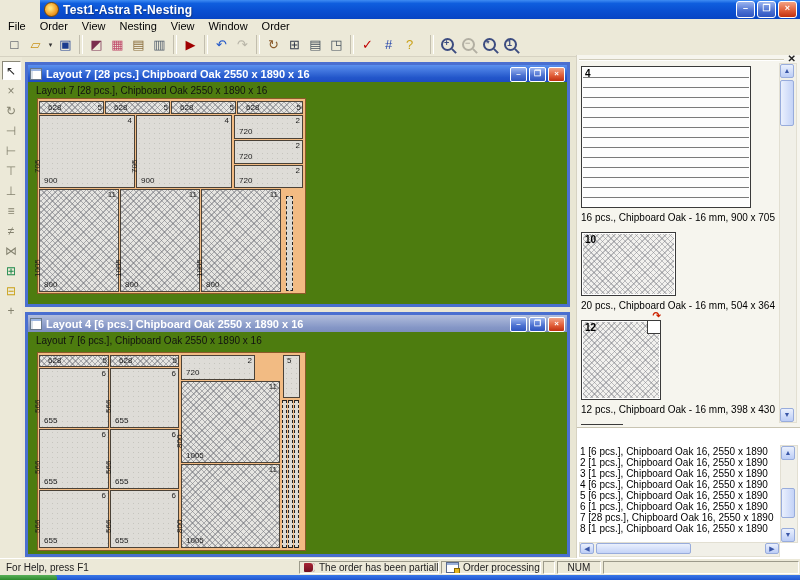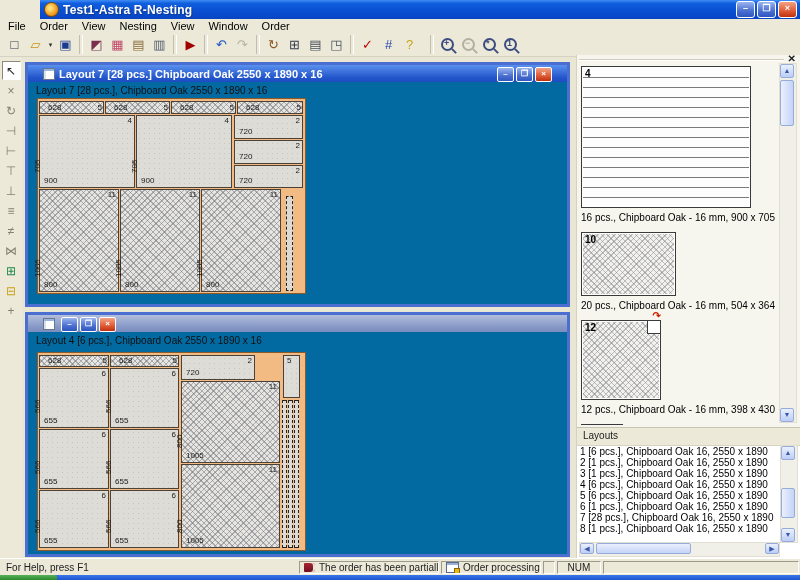--- a/index.html
+++ b/index.html
@@ -40,30 +40,30 @@
   .side-toolbar{position:absolute;top:57px;left:0;width:22px;bottom:22px;background:#ece9d8;
     display:flex;flex-direction:column;align-items:center;padding-top:4px;}
   .sbtn{width:19px;height:19px;display:flex;align-items:center;justify-content:center;
     font-size:12px;color:#84826f;margin-bottom:1px;flex:0 0 auto;}
   .sbtn.pressed{background:#fff;border:1px solid;border-color:#8a8878 #fff #fff #8a8878;width:17px;height:17px;color:#222;}
 
   
   .mdi{position:absolute;left:22px;top:57px;width:554px;bottom:22px;background:#e9e6d4;}
   .child{position:absolute;left:3px;width:545px;border:3px solid #4a6fd0;background:#fff;box-sizing:border-box;}
   #win0{top:5px;height:245px;} #win1{top:255px;height:245px;}
-  .child-title{height:18px;display:flex;align-items:center;padding:0 15px;color:#fff;font-weight:bold;font-size:11px;}
+  .child-title{height:18px;display:flex;align-items:center;padding:0 2px;color:#fff;font-weight:bold;font-size:11px;}
   .active .child-title{background:linear-gradient(180deg,#5a90ee,#2356ca 70%,#1c4ac0);}
   .inactive .child-title{background:linear-gradient(180deg,#b2bedc,#8496c6 70%,#7a8cbe);}
   .child-ico{width:10px;height:10px;background:#fff;border:1px solid #68788a;margin-right:4px;flex:0 0 auto;
     box-shadow:inset 0 2px 0 #9ab4e0, inset 2px 0 0 #d8e0ea;}
   .child-title-text{flex:1;white-space:nowrap;overflow:hidden;}
   .cbtn{width:15px;height:13px;border:1px solid #fff;border-radius:2px;color:#fff;font-size:8px;font-weight:bold;
     text-align:center;line-height:11px;margin-left:2px;background:linear-gradient(180deg,#9ab4ef,#4a6fd0 60%,#2f55c0);flex:0 0 auto;}
   .cbtn.close{background:linear-gradient(180deg,#f2a284,#e2603a 55%,#c03010);}
-  .child-body{position:absolute;top:17px;left:0;right:0;bottom:0;background:#0369a1;}
+  .child-body{position:absolute;top:17px;left:0;right:0;bottom:0;background:#4d7c0f;}
   .child-label{position:absolute;top:3px;left:8px;font-size:10px;color:#111;white-space:nowrap;}
 
   
   .sheet{position:absolute;left:9px;background:#f2bb83;border:1px solid #8a5a2a;}
   #sheet0{top:16px;} #sheet1{top:20px;}
   .piece{position:absolute;box-sizing:border-box;border:1px solid #4a4238;font-size:8px;color:#1a1a1a;}
   .piece.plain{background-color:#dedcd7;background-image:radial-gradient(circle,#c6c5be 0.5px,rgba(0,0,0,0) 0.6px);background-size:5px 5px;}
   .piece.hatch{background:
      repeating-linear-gradient(45deg,rgba(110,112,120,.5) 0 1px,rgba(0,0,0,0) 1px 4px),
      repeating-linear-gradient(135deg,rgba(110,112,120,.5) 0 1px,rgba(0,0,0,0) 1px 4px),#e6e5e1;}
@@ -318,26 +318,27 @@
               <span class="pl bl">800</span>
             </div>
             <div class="piece dashed" style="left: 248px; top: 97px; width: 7px; height: 95px;"></div>
           </div>
       </div>
     </div>
 
     <div class="child inactive" id="win1">
       <div class="child-title">
         <div class="child-ico"></div>
+        <div class="child-title-text">Layout 4 [6 pcs.] Chipboard Oak 2550 x 1890 x 16</div>
         <div class="cbtn">–</div>
         <div class="cbtn">❐</div>
         <div class="cbtn close">×</div>
       </div>
       <div class="child-body">
-        <div class="child-label">Layout 4 [6 pcs.], Chipboard Oak 2550 x 1890 x 16</div>
+        <div class="child-label">Layout 7 [6 pcs.], Chipboard Oak 2550 x 1890 x 16</div>
         <div class="sheet" id="sheet1" style="width: 267px; height: 197px;">
             <div class="piece hatch" style="left: 1px; top: 2px; width: 70px; height: 12px;">
               <span class="pl l">628</span>
               <span class="pl r">5</span>
             </div>
             <div class="piece hatch" style="left: 72px; top: 2px; width: 69px; height: 12px;">
               <span class="pl l">628</span>
               <span class="pl r">5</span>
             </div>
             <div class="piece plain" style="left: 1px; top: 15px; width: 70px; height: 60px;">
@@ -424,21 +425,20 @@
         </div>
       </div>
 
     <div class="sb" id="parts-sb">
       <div class="sb-btn" style="top:0;left:0;">▲</div>
       <div class="sb-thumb" style="top:16px;left:0;width:14px;height:46px;"></div>
       <div class="sb-btn" style="bottom:0;left:0;">▼</div>
     </div>
 
     <div class="layouts">
-      <div class="layouts-header">Layouts</div>
       <div class="layouts-list" id="llist">
           <div class="layout-row">1 [6 pcs.], Chipboard Oak 16, 2550 x 1890</div>
           <div class="layout-row">2 [1 pcs.], Chipboard Oak 16, 2550 x 1890</div>
           <div class="layout-row">3 [1 pcs.], Chipboard Oak 16, 2550 x 1890</div>
           <div class="layout-row">4 [6 pcs.], Chipboard Oak 16, 2550 x 1890</div>
           <div class="layout-row">5 [6 pcs.], Chipboard Oak 16, 2550 x 1890</div>
           <div class="layout-row">6 [1 pcs.], Chipboard Oak 16, 2550 x 1890</div>
           <div class="layout-row">7 [28 pcs.], Chipboard Oak 16, 2550 x 1890</div>
           <div class="layout-row">8 [1 pcs.], Chipboard Oak 16, 2550 x 1890</div>
         </div>

